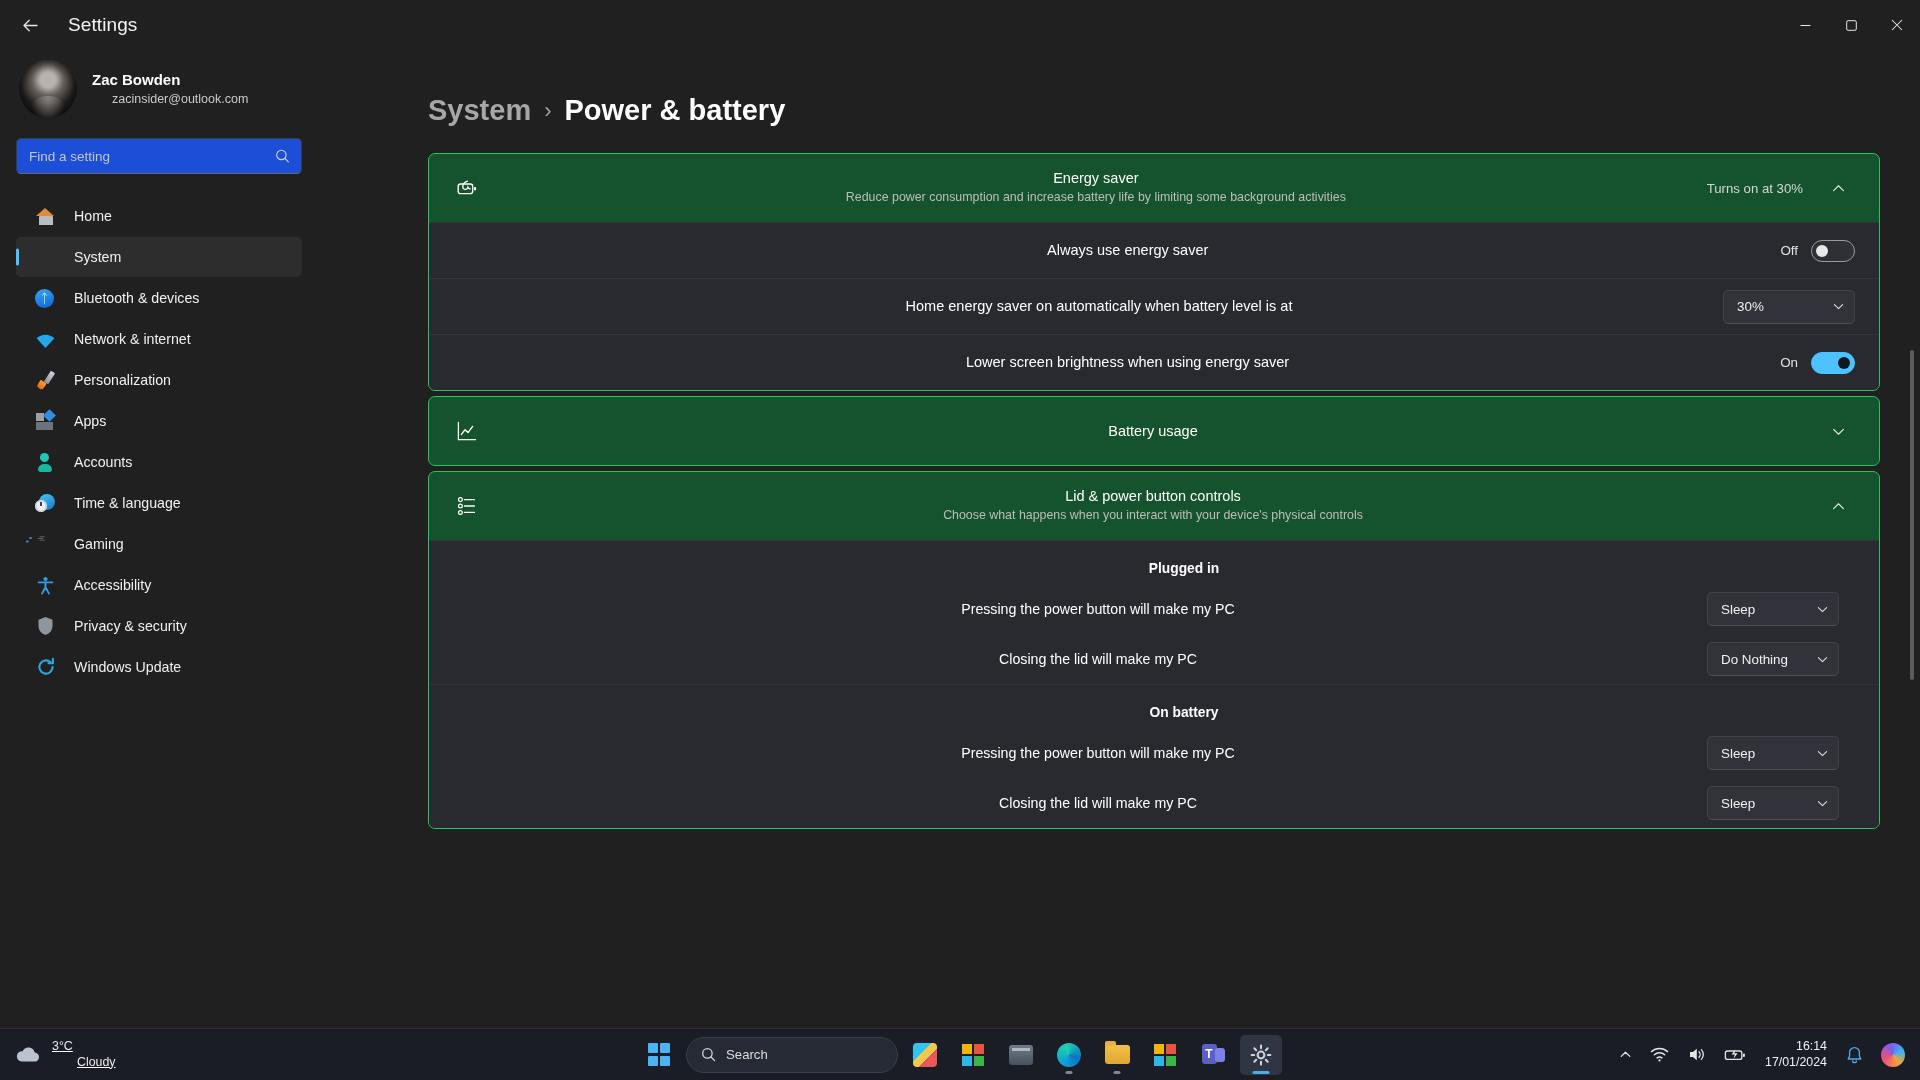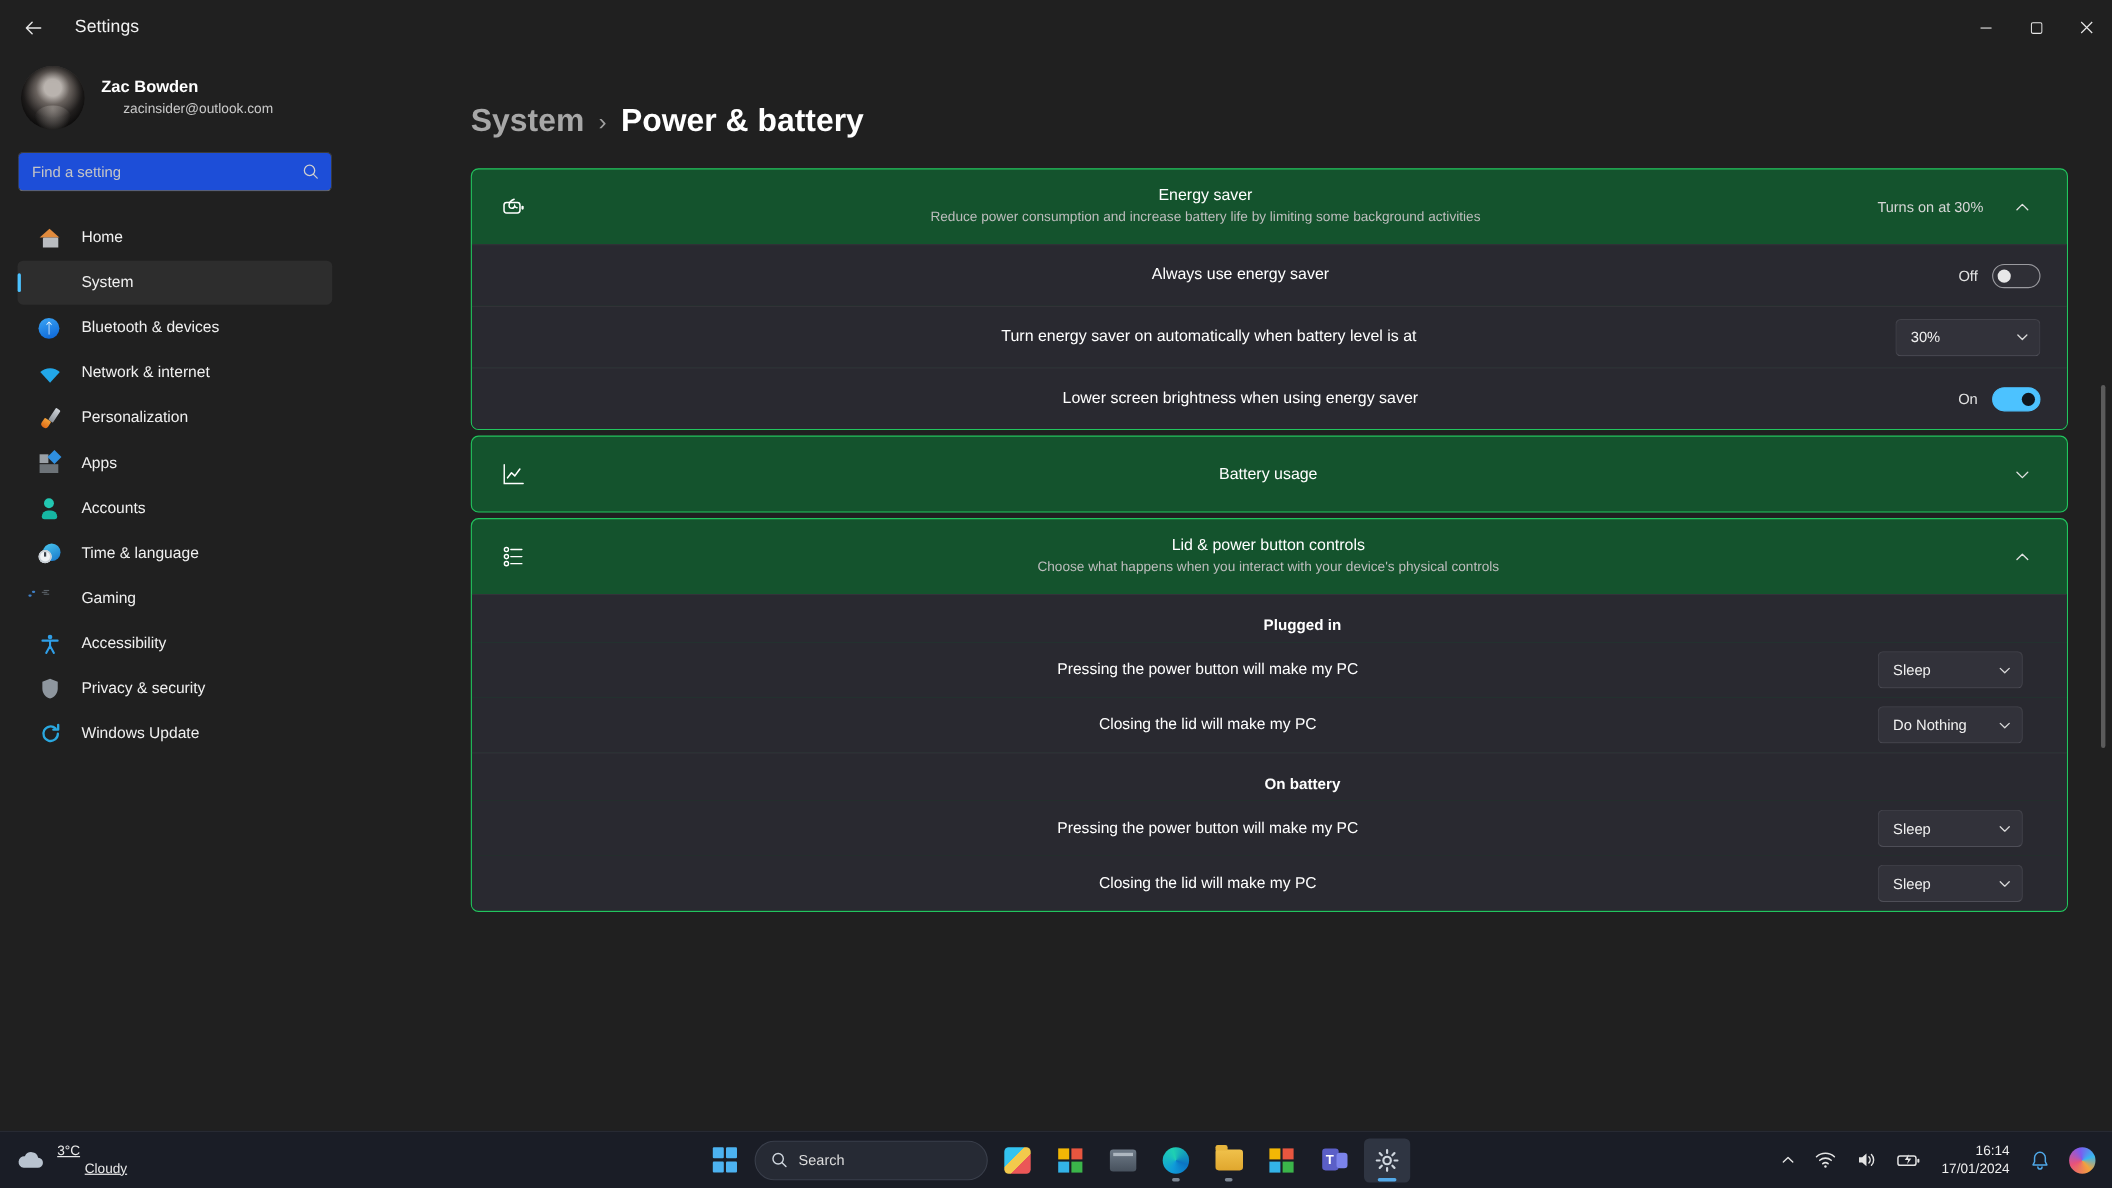--- a/index.html
+++ b/index.html
@@ -27,21 +27,21 @@
     display: flex; align-items: center;
     background: #202020;
     position: relative;
   }
   .back-btn {
     width: 40px; height: 34px; margin-left: 10px;
     display: flex; align-items: center; justify-content: center;
     border-radius: 5px; color: #e6e6e6;
   }
   .app-title {
-    font-size: 16px; color: #f2f2f2; margin-left: 18px;
+    font-size: 19px; color: #f2f2f2; margin-left: 18px;
     letter-spacing: .1px;
   }
   .caption-buttons {
     position: absolute; right: 0; top: 0; height: 50px; display: flex;
   }
   .cap-btn {
     width: 46px; height: 50px; display: flex; align-items: center; justify-content: center;
     color: #e8e8e8;
   }
 
@@ -583,21 +583,21 @@
               <div class="toggle-wrap">
                 <span class="toggle-label">Off</span>
                 <span class="toggle">
                     <span class="knob"></span>
                   </span>
               </div>
             </div>
 
             <div class="row sub">
               <div class="row-text">
-                <div class="row-title">Turn energy saver on automatically when battery level is at</div>
+                <div class="row-title">Home energy saver on automatically when battery level is at</div>
               </div>
               <div class="dropdown">
                 <span>30%</span>
                 <span class="dd-chev">
                   <svg width="13" height="13" viewBox="0 0 13 13" fill="none">
                     <path d="M2.4 4.6l4.1 4 4.1-4" stroke="currentColor" stroke-width="1.2" stroke-linecap="round" stroke-linejoin="round"></path>
                   </svg>
                 </span>
               </div>
             </div>

